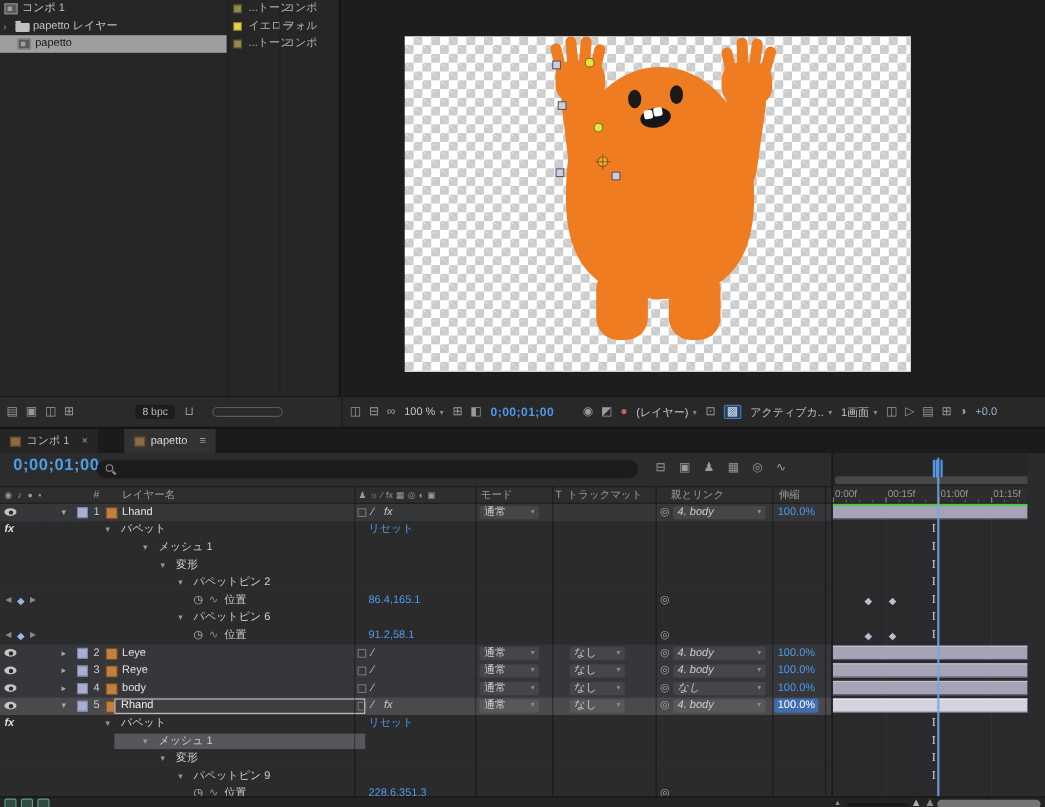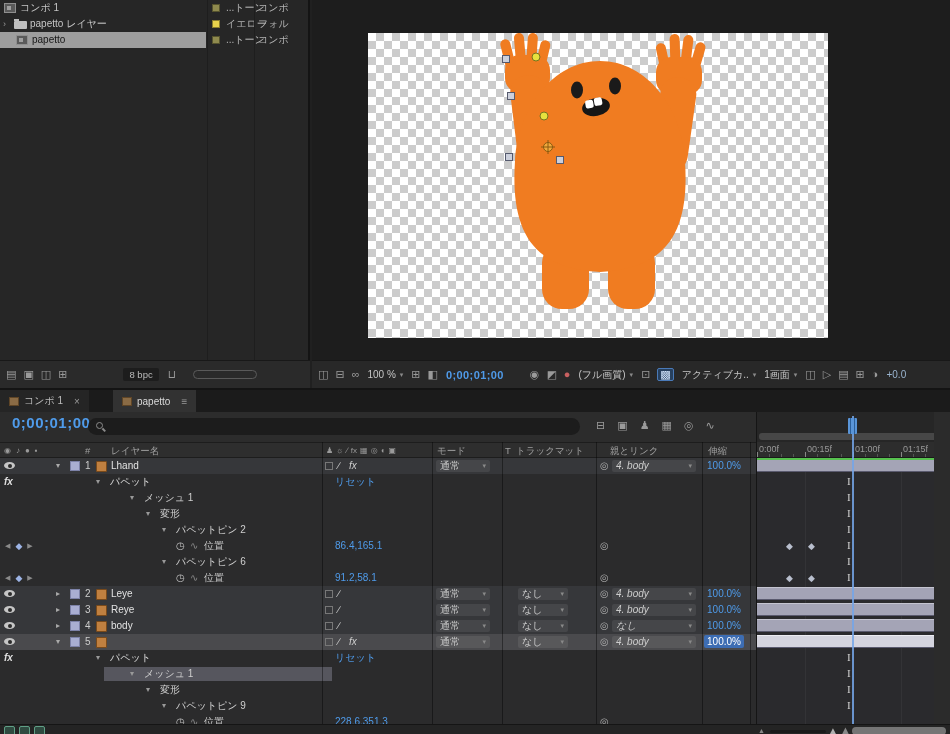--- a/index.html
+++ b/index.html
@@ -238,21 +238,21 @@
         <span class="tbi" data-name="mask-visibility-icon">◧</span>
       </span>
     <span class="tb-time" data-name="comp-current-time">0;00;01;00</span>
     <span style="width:10px"></span>
     <span class="ticons" id="ct-snap">
         <span class="tbi" data-name="snapshot-icon">◉</span>
         <span class="tbi" data-name="show-snapshot-icon">◩</span>
         <span class="tbi" data-name="show-channels-icon">●</span>
       </span>
     <span class="tb-dd" data-name="resolution-dropdown">
-        <span>(フル画質)</span>
+        <span>(レイヤー)</span>
         <span class="caret" data-name="chevron-down-icon">▾</span>
       </span>
     <span class="ticons" id="ct-roi">
         <span class="tbi" data-name="region-of-interest-icon">⊡</span>
         <span class="tbi" data-name="transparency-grid-icon">▩</span>
       </span>
     <span class="tb-dd" data-name="camera-dropdown">
         <span>アクティブカ..</span>
         <span class="caret" data-name="chevron-down-icon">▾</span>
       </span>
@@ -474,20 +474,21 @@
             <span class="cell c-stretch" data-name="stretch-value">100.0%</span>
           </div>
           <div class="trow layer sel" data-name="layer-row-Rhand" style="top: 176px;">
             <span class="cell c-eye" data-name="eye-icon">
               <span class="eyeball"></span>
             </span>
             <span class="cell c-arrow" data-name="twirl-arrow-icon">▾</span>
             <span class="cell c-lsq" data-name="layer-label-color"></span>
             <span class="cell c-num" data-name="layer-number">5</span>
             <span class="cell c-tico" data-name="layer-type-icon"></span>
+            <span class="cell name-edit" data-name="layer-name-edit">Rhand</span>
             <span class="cell c-sw0" data-name="shy-switch-icon"></span>
             <span class="cell c-swq" data-name="quality-switch-icon">∕</span>
             <span class="cell c-swfx" data-name="fx-switch-icon">fx</span>
             <span class="cell dd c-mode" data-name="mode-dropdown">
               <span>通常</span>
               <span class="caret" data-name="chevron-down-icon">▾</span>
             </span>
             <span class="cell dd c-matte" data-name="trackmatte-dropdown">
               <span>なし</span>
               <span class="caret" data-name="chevron-down-icon">▾</span>

